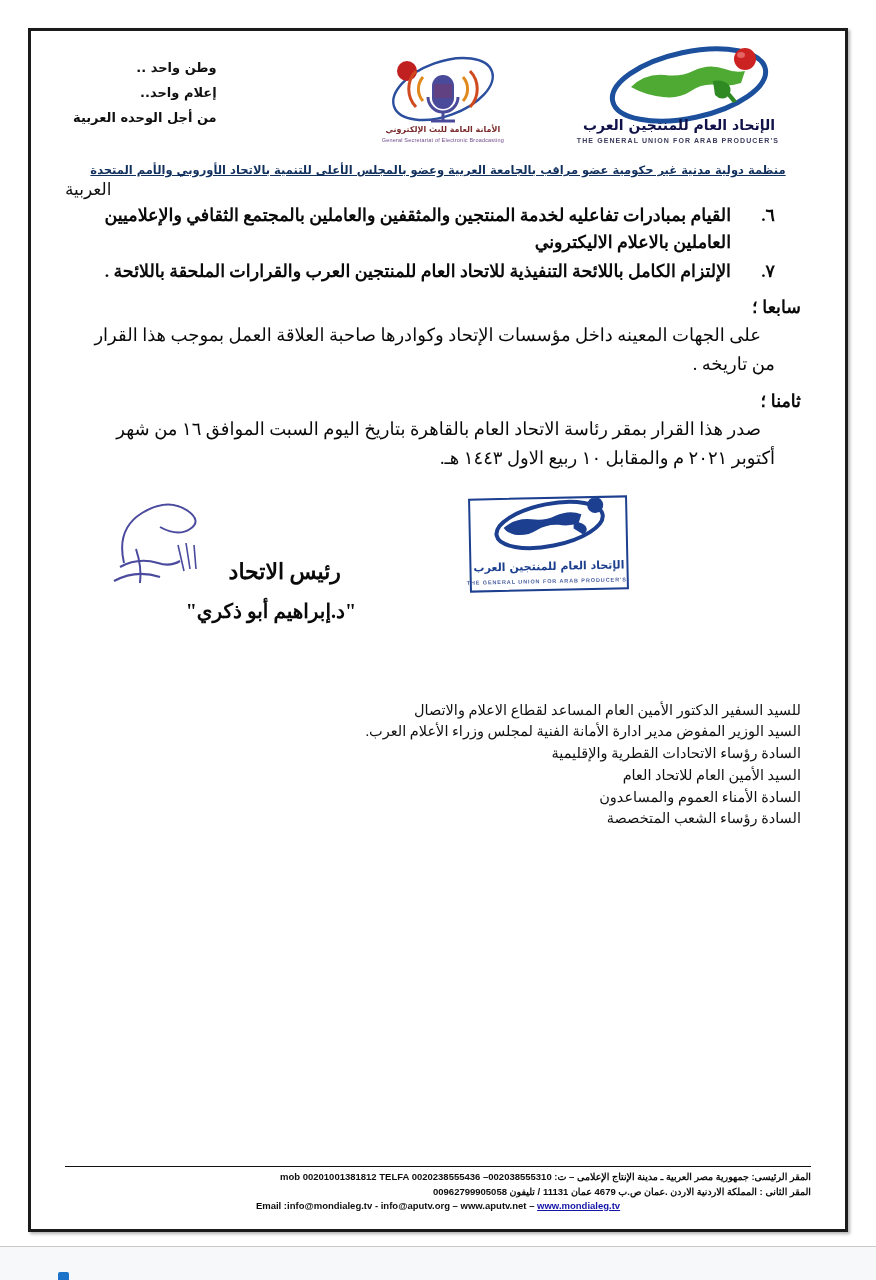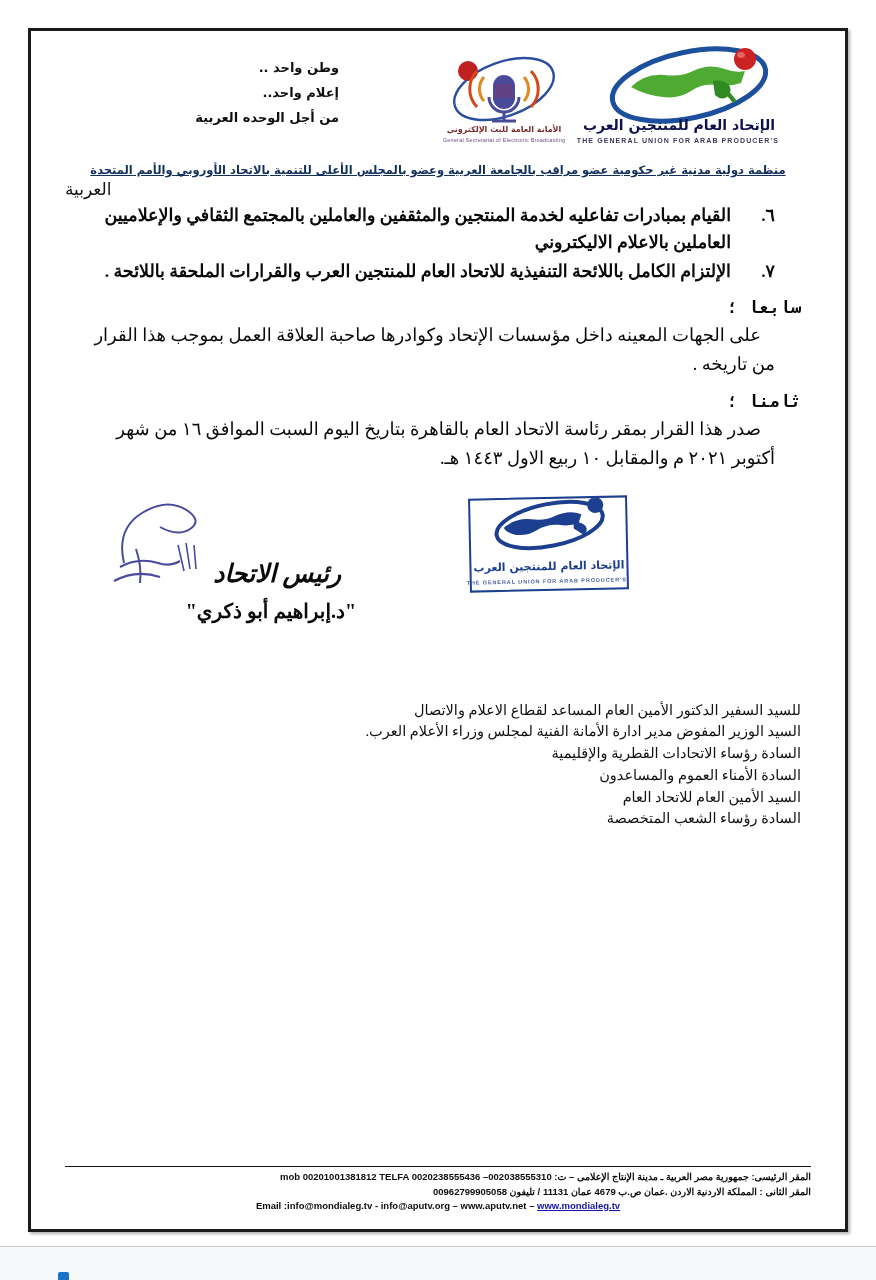--- a/index.html
+++ b/index.html
@@ -63,21 +63,21 @@
     border-radius: 2px 2px 0 0;
   }
 
   
   .letterhead {
     position: relative;
     height: 118px;
     display: flex;
     flex-direction: row-reverse;
     align-items: flex-start;
-    justify-content: flex-end;
+    justify-content: space-between;
   }
 
   .slogan {
     text-align: right;
     padding-top: 16px;
     padding-left: 8px;
     color: #101010;
     font-family: "DejaVu Sans", "Liberation Sans", sans-serif;
     font-size: 13px;
     font-weight: bold;
@@ -199,21 +199,21 @@
     text-align: right;
     padding-left: 14px;
     box-sizing: border-box;
   }
   .num-item .txt {
     flex: 1;
     text-align: right;
   }
 
   .section-label {
-    font-family: Liberation Mono, monospace;
+    font-family: Liberation Sans, sans-serif;
     font-size: 17.5px;
     font-weight: bold;
     padding-right: 10px;
     margin-top: 12px;
   }
   .section-para {
     font-family: "Liberation Serif", serif;
     font-size: 18px;
     font-weight: normal;
     line-height: 1.6;
@@ -235,25 +235,24 @@
     right: 585px;
     top: 0;
     width: 120px;
     height: 110px;
   }
   .sig-title {
     position: absolute;
     right: 470px;
     top: 70px;
     font-family: "Liberation Serif", serif;
-    font-size: 25px;
+    font-size: 22px;
     font-weight: bold;
     color: #0a0a0a;
     white-space: nowrap;
-    font-style: italic;
   }
   .sig-name {
     position: absolute;
     right: 455px;
     top: 110px;
     font-family: "Liberation Serif", serif;
     font-size: 20px;
     font-weight: bold;
     color: #0a0a0a;
     white-space: nowrap;
@@ -434,22 +433,22 @@
           <div class="seal-cap-ar">الإتحاد العام للمنتجين العرب</div>
           <div class="seal-cap-en">THE GENERAL UNION FOR ARAB PRODUCER'S</div>
         </div>
 
       </div>
 
       <div class="copies">
         <div>للسيد السفير الدكتور الأمين العام المساعد لقطاع الاعلام والاتصال</div>
         <div>السيد الوزير المفوض مدير ادارة الأمانة الفنية لمجلس وزراء الأعلام العرب.</div>
         <div>السادة رؤساء الاتحادات القطرية والإقليمية</div>
+        <div>السيد الأمين العام للاتحاد العام</div>
         <div>السادة الأمناء العموم والمساعدون</div>
-        <div>السيد الأمين العام للاتحاد العام</div>
         <div>السادة رؤساء الشعب المتخصصة</div>
       </div>
 
       <div class="footer">
         <div class="footer-rule"></div>
         <div class="footer-line">المقر الرئيسى:   جمهورية مصر العربية ـ مدينة الإنتاج الإعلامى  –   ت:  002038555310–  mob 00201001381812  TELFA 0020238555436</div>
         <div class="footer-line">المقر الثانى   :   المملكة الاردنية الاردن .عمان ص.ب  4679 عمان   11131     /    تليفون   00962799905058</div>
         <div class="footer-line center"><span>Email :info@mondialeg.tv -  info@aputv.org – www.aputv.net – </span><span class="footer-link">www.mondialeg.tv</span></div>
       </div>
 

